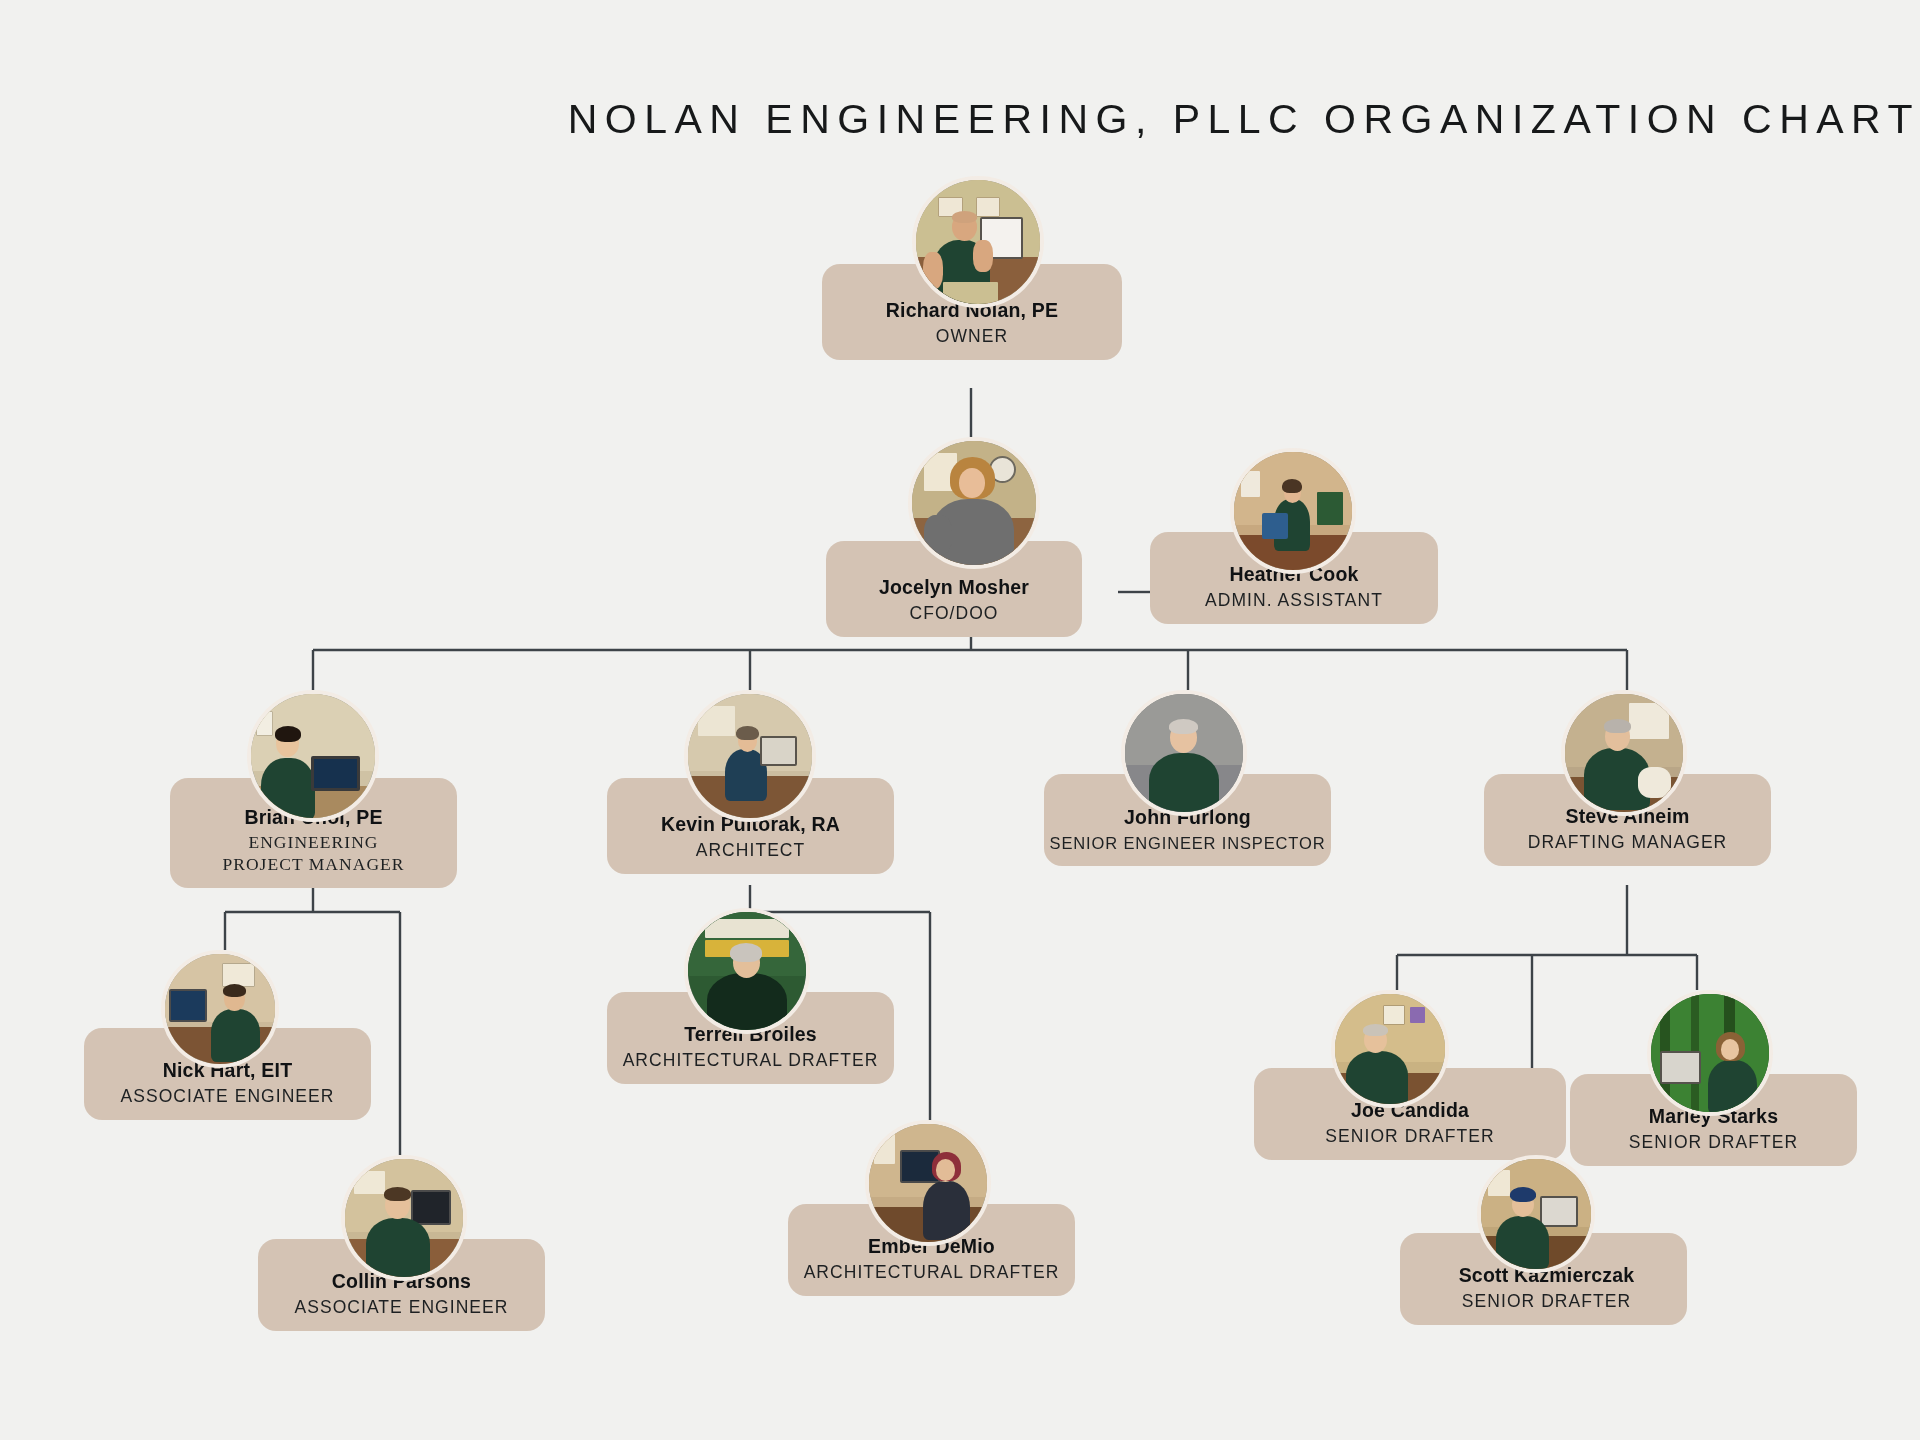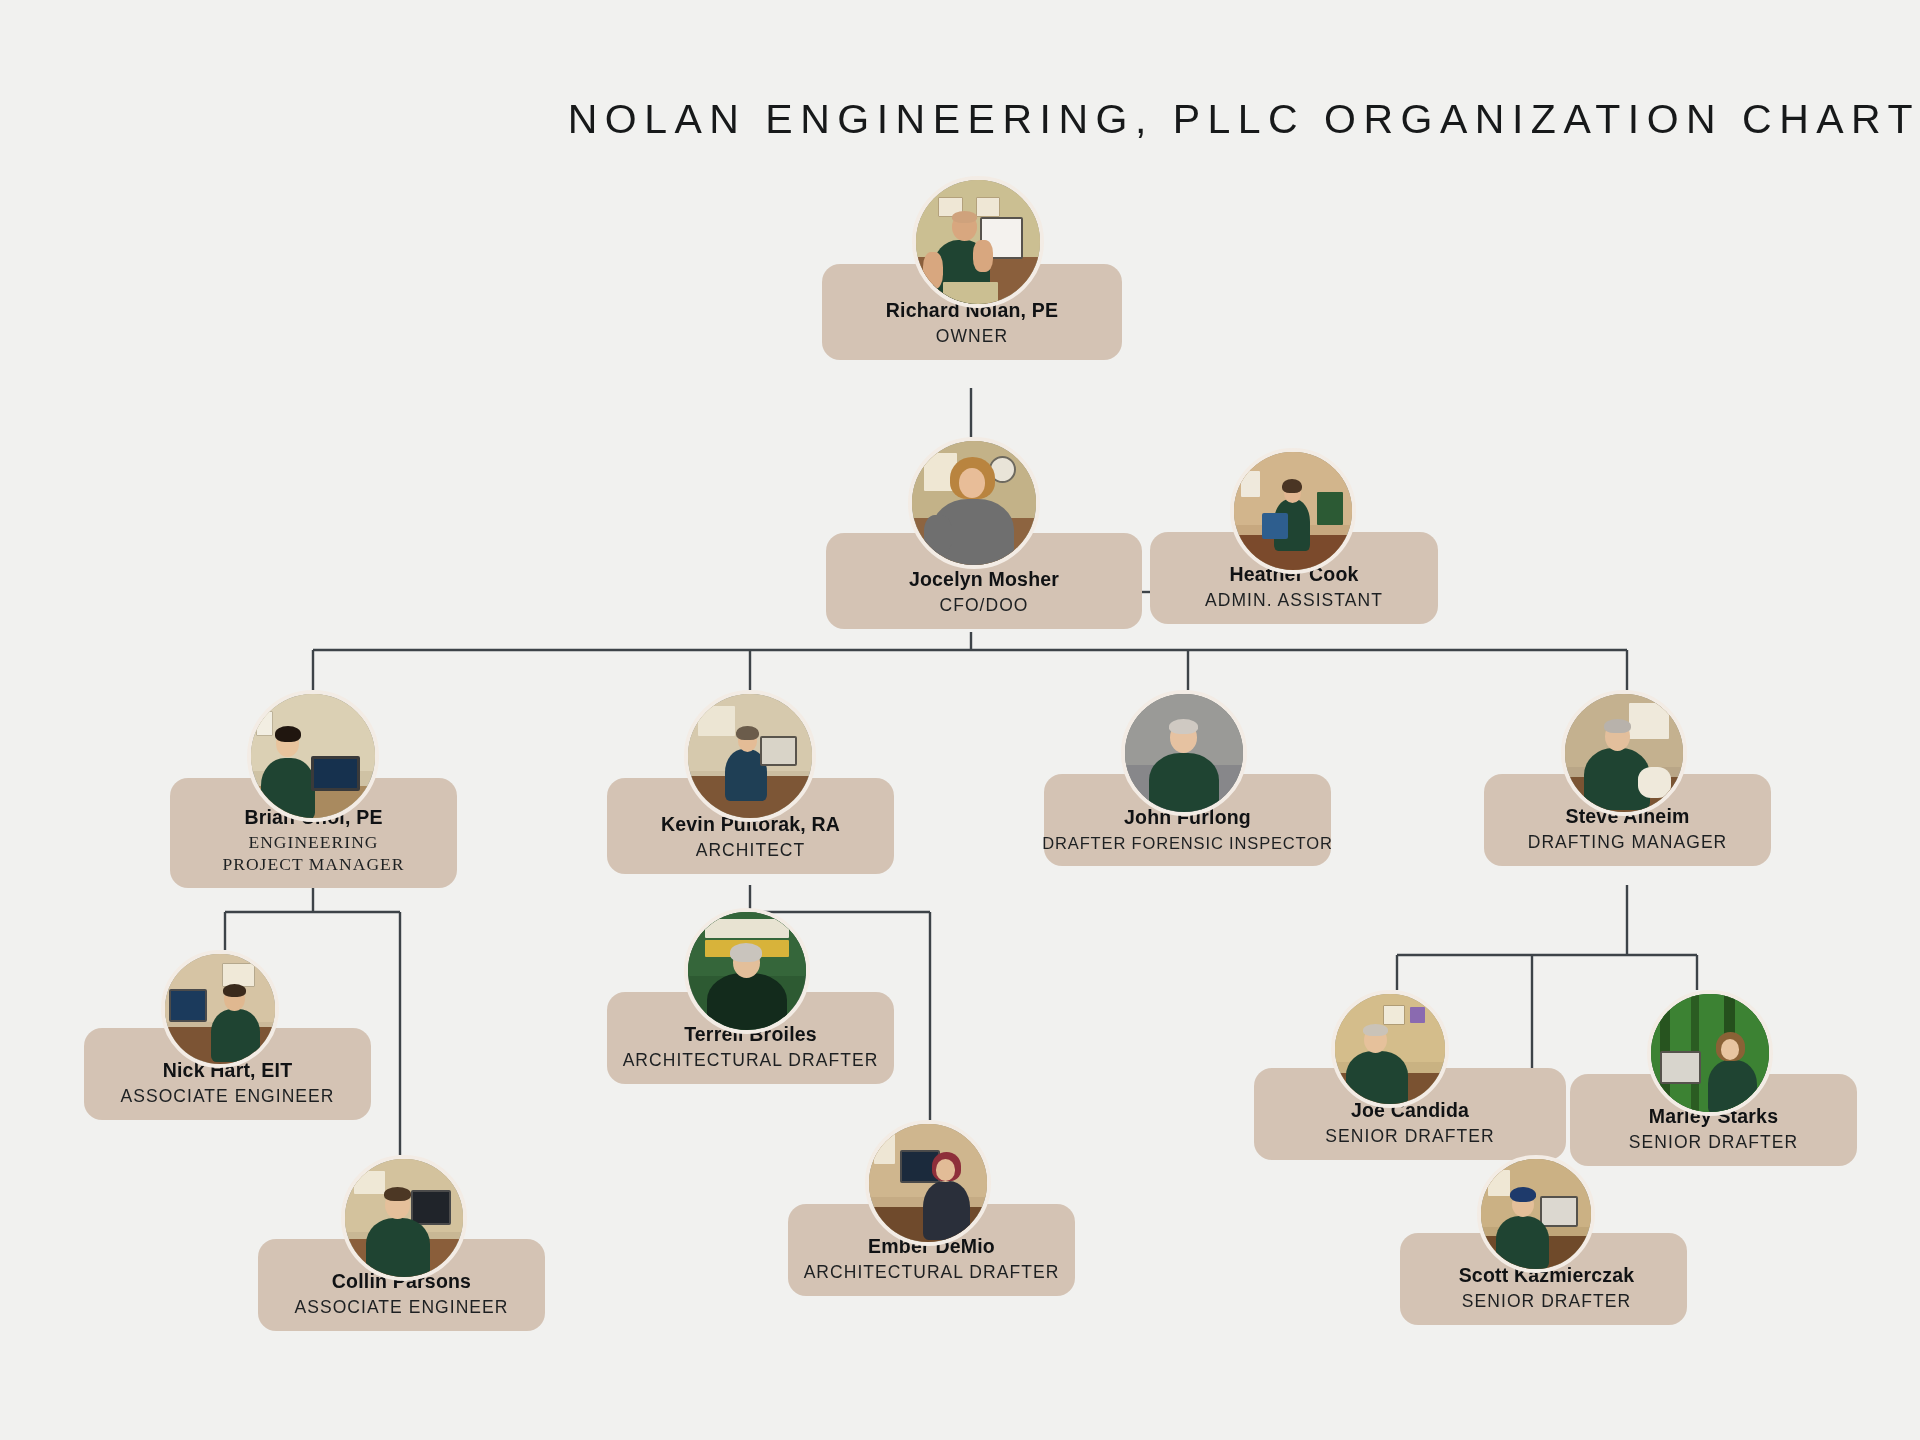--- a/index.html
+++ b/index.html
@@ -190,21 +190,21 @@
         <div class="ph-doc" style="left:10%; top:10%; width:26%; height:30%; background:#efe7d3; border:1px solid #a99madd;"></div>
         <div class="ph-head" style="left:62%; top:12%; width:22%; height:22%; background:#e9e4d8; border:2px solid #6e6a5f;"></div>
         <div class="ph-desk" style="background:#8d6440;"></div>
         <div class="ph-torso" style="left:16%; top:47%; width:66%; height:56%; background:#6f6f6f;"></div>
         <div class="ph-head" style="left:36%; top:18%; width:25%; height:28%; background:#e8bd98;"></div>
         <div class="ph-hair" style="left:31%; top:13%; width:36%; height:34%; background:#b9843f;"></div>
         <div class="ph-head" style="left:38%; top:22%; width:21%; height:24%; background:#e8bd98;"></div>
         <div class="ph-arm" style="left:10%; top:60%; width:22%; height:32%; background:#6f6f6f;"></div>
       </div>
     </div>
-    <div class="card" style="left:0; top:96px; width:316px; height:96px;">
+    <div class="card" style="left:0; top:104px; width:256px; height:96px;">
       <div class="person-name">Jocelyn Mosher</div>
       <div class="person-title nw">CFO/DOO</div>
     </div>
   </div>
 
   <div class="node" style="left:1150px; top:448px; width:288px;">
     <div class="avatar" style="left:80px; top:0; width:126px; height:126px;">
       <div class="photo">
         <div class="ph-bg" style="background:#c7a87f;"></div>
         <div class="ph-wall" style="background:#d2b58c;"></div>
@@ -267,21 +267,21 @@
         <div class="ph-bg" style="background:#8e8e8c;"></div>
         <div class="ph-wall" style="background:#9a9a97;"></div>
         <div class="ph-desk" style="background:#87878a; height:40%;"></div>
         <div class="ph-torso" style="left:20%; top:50%; width:60%; height:52%; background:#1f4432;"></div>
         <div class="ph-head" style="left:38%; top:24%; width:23%; height:26%; background:#e6c2a1;"></div>
         <div class="ph-hair" style="left:37%; top:21%; width:25%; height:13%; background:#cfc9c2;"></div>
       </div>
     </div>
     <div class="card" style="left:0; top:84px; width:287px; height:92px;">
       <div class="person-name">John Furlong</div>
-      <div class="person-title nw" style="letter-spacing:0.85px; font-size:16.5px;">DRAFTER FORENSIC INSPECTOR</div>
+      <div class="person-title nw" style="letter-spacing:0.85px; font-size:16.5px;">SENIOR ENGINEER INSPECTOR</div>
     </div>
   </div>
 
   <div class="node" style="left:1484px; top:690px; width:287px;">
     <div class="avatar" style="left:77px; top:0; width:126px; height:126px;">
       <div class="photo">
         <div class="ph-bg" style="background:#b9a687;"></div>
         <div class="ph-wall" style="background:#c4b18f;"></div>
         <div class="ph-doc" style="left:54%; top:8%; width:34%; height:30%; background:#efe9db; border:1px solid #a89madd;"></div>
         <div class="ph-desk" style="background:#7a5433; height:30%;"></div>

